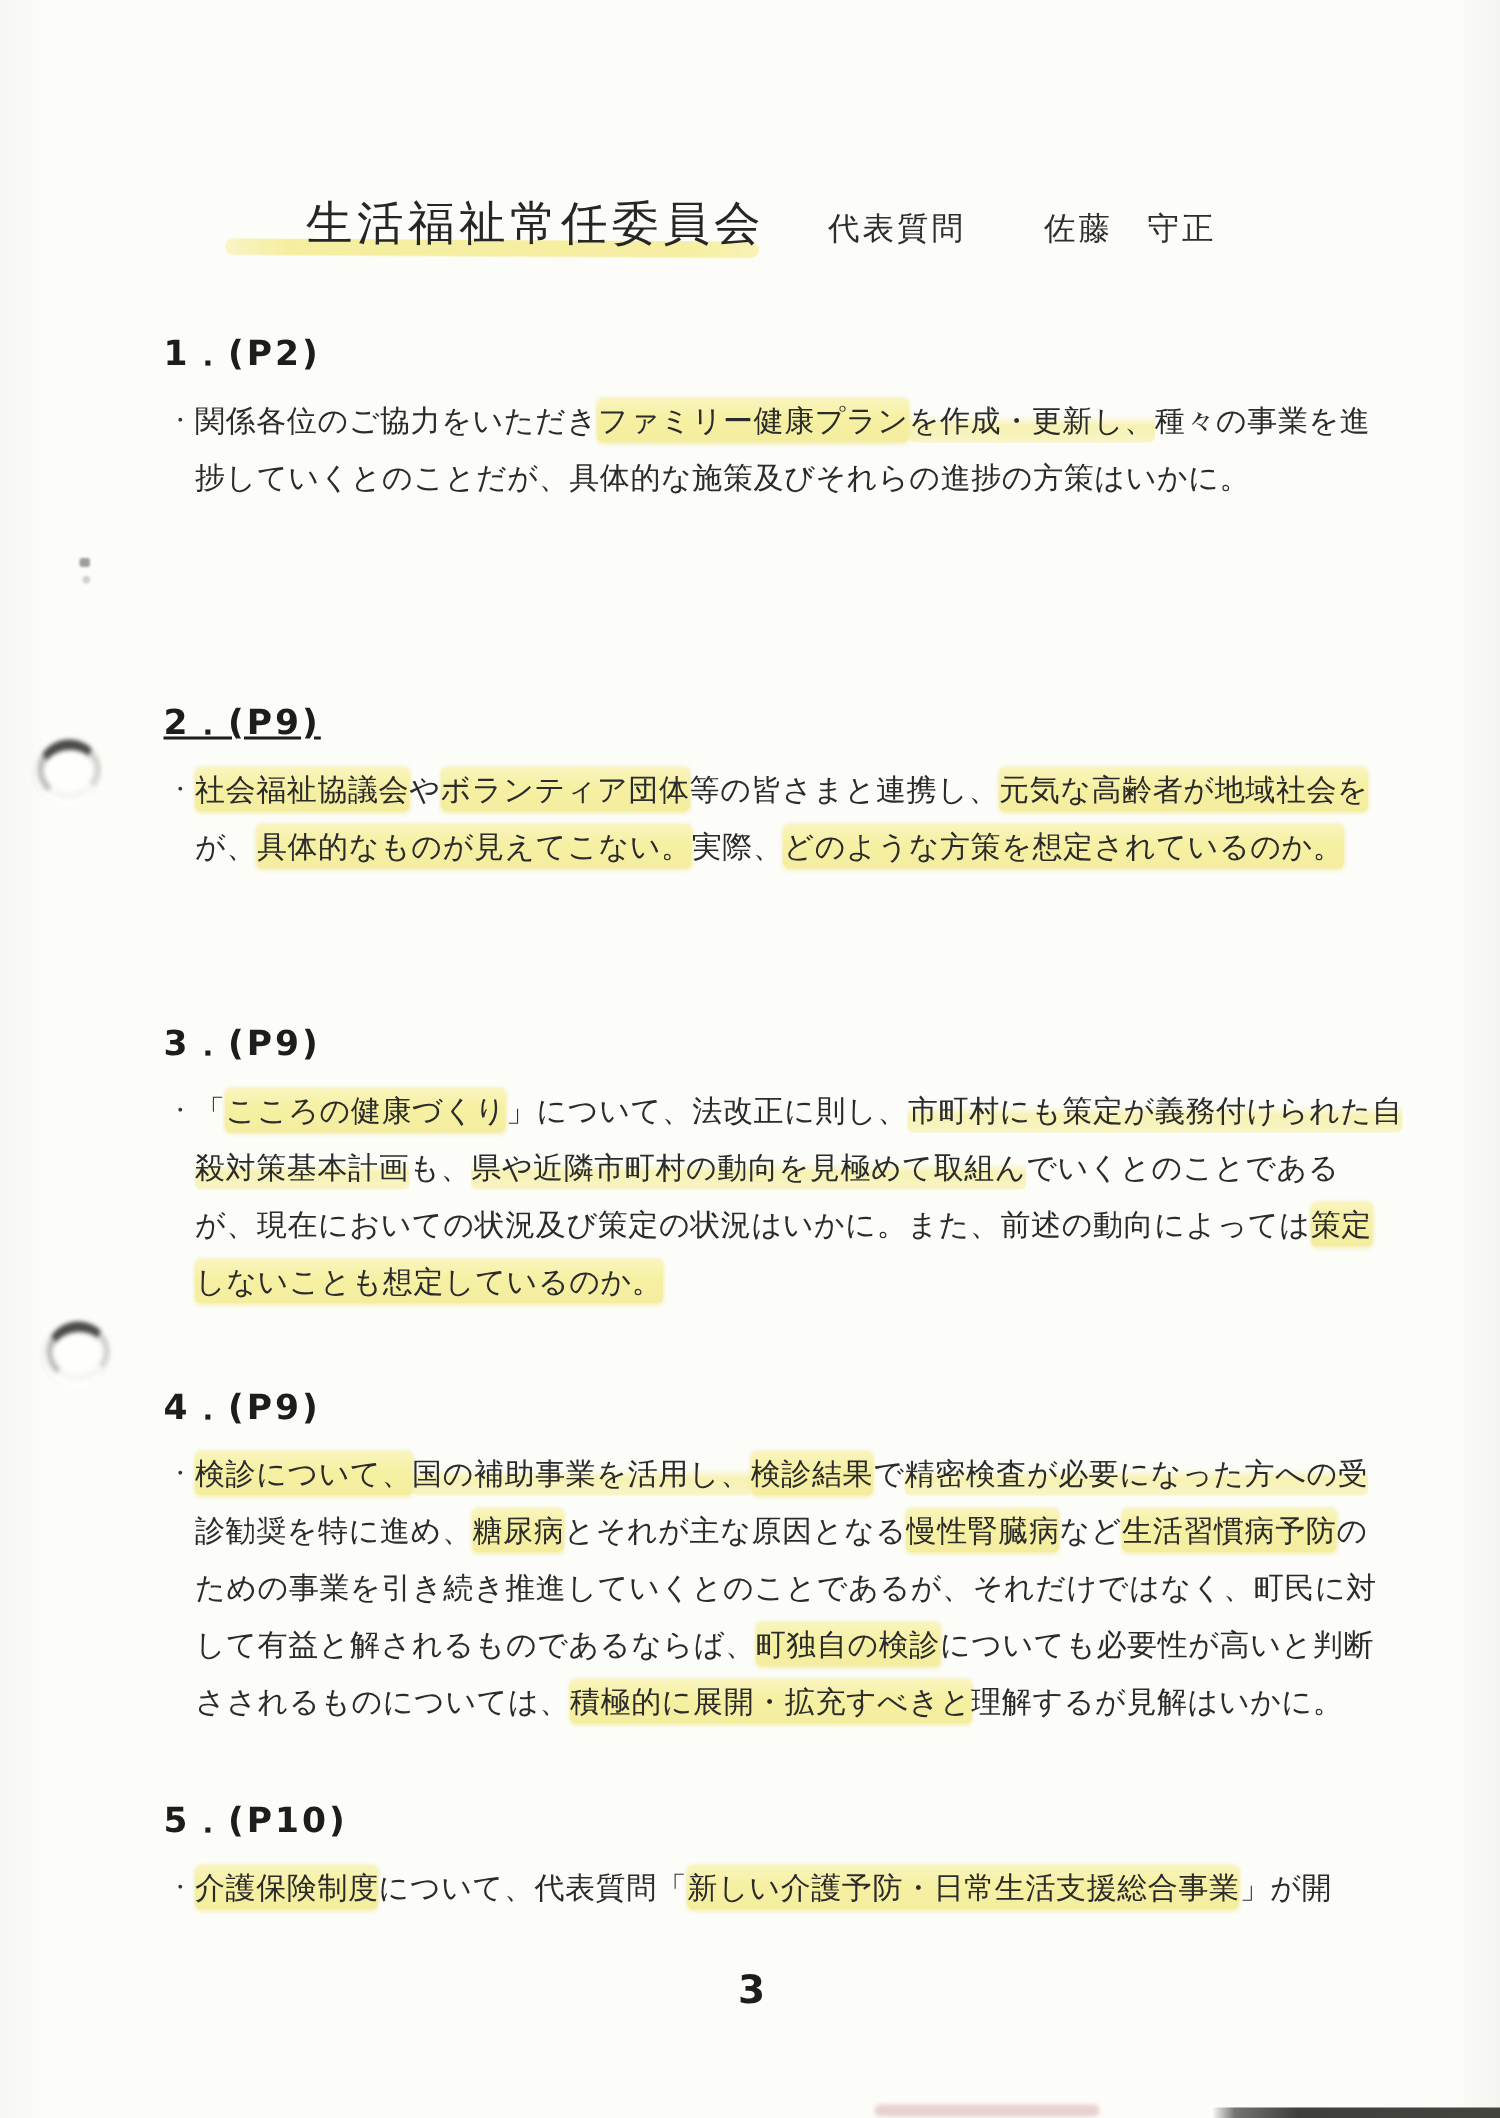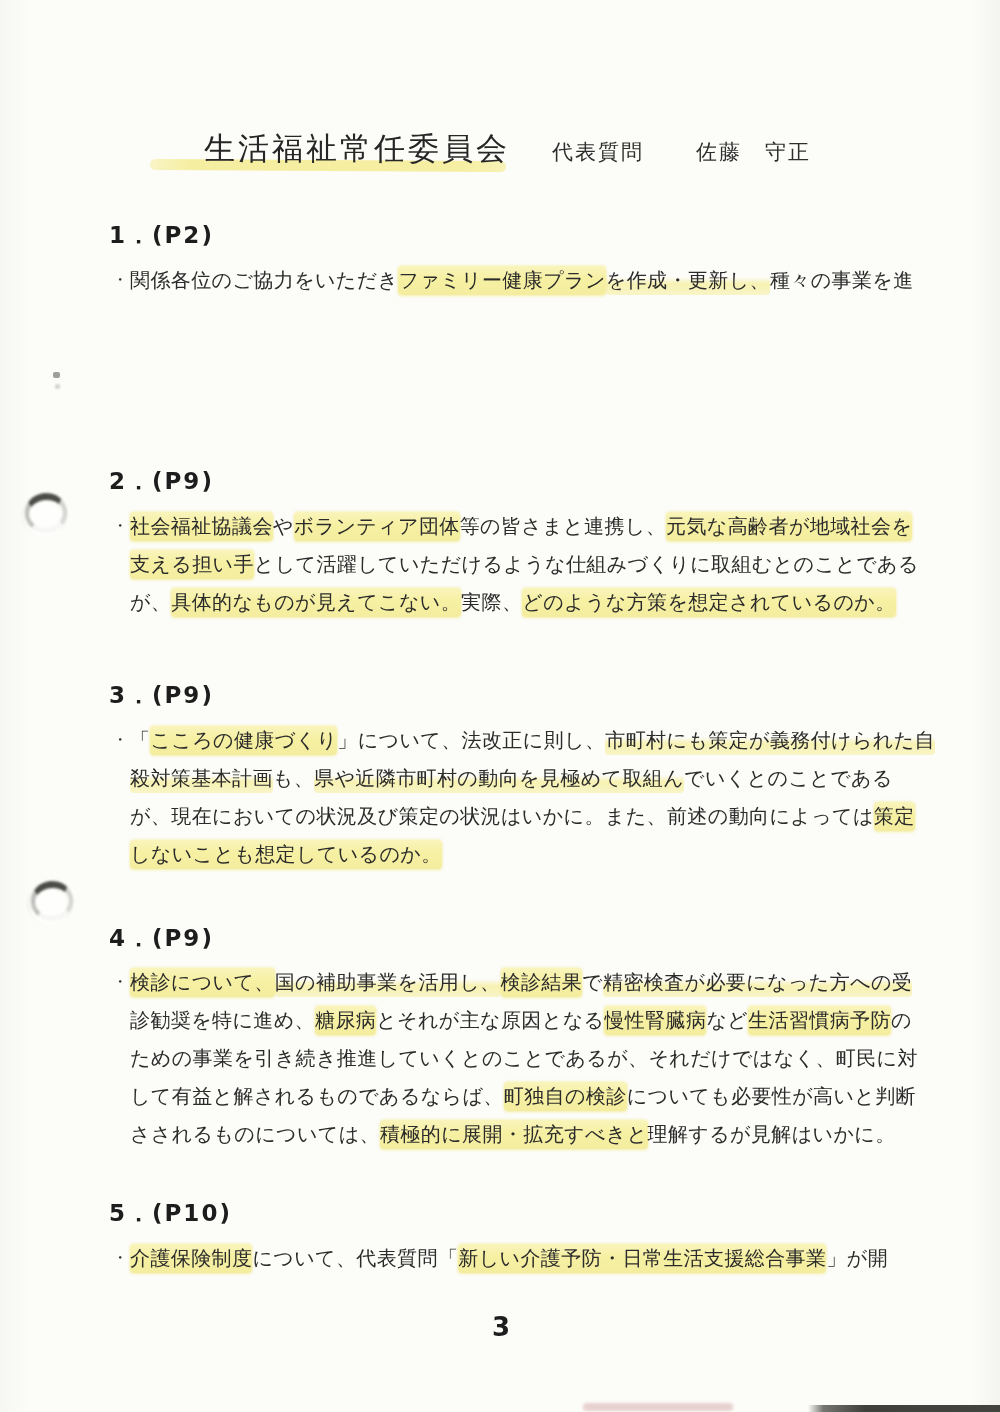--- a/index.html
+++ b/index.html
@@ -40,21 +40,21 @@
   .title-name { font-size: 21px; letter-spacing: 2px; color: #2e2e2e; margin-left: 52px; }
 
   
   .sec-heading {
     position: absolute; left: 109px;
     font-family: "DejaVu Sans", "Liberation Sans", sans-serif;
     font-weight: bold; font-size: 23px; letter-spacing: 2px;
     color: #1d1d1d; white-space: nowrap;
   }
   #h1 { top: 220px; }
-  #h2 { top: 466px; }
+  #h2 { top: 466px; text-decoration: underline; }
   #h3 { top: 680px; }
   #h4 { top: 923px; }
   #h5 { top: 1198px; }
 
   
   .para {
     position: absolute; left: 130px; width: 800px;
   }
   #p1 { top: 261px; }
   #p2 { top: 507px; }
@@ -143,30 +143,30 @@
   <div class="title-row">
     <span class="title-main">生活福祉常任委員会</span><span class="title-sub">代表質問</span><span class="title-name">佐藤　守正</span>
   </div>
 
   <div class="sec-heading" id="h1">1．(P2)</div>
   <div class="para" id="p1">
     <div class="line">
       <span class="bullet">・</span>
       <span class="run">関係各位のご協力をいただき</span><span class="run hl-full">ファミリー健康プラン</span><span class="run hl-light">を作成・更新し、</span><span class="run">種々の事業を進</span>
     </div>
+    <div class="line">
+      <span class="run">捗していくとのことだが、具体的な施策及びそれらの進捗の方策はいかに。</span>
+    </div>
   </div>
 
   <div class="sec-heading" id="h2">2．(P9)</div>
   <div class="para" id="p2">
     <div class="line">
       <span class="bullet">・</span>
       <span class="run hl-full">社会福祉協議会</span><span class="run">や</span><span class="run hl-full">ボランティア団体</span><span class="run">等の皆さまと連携し、</span><span class="run hl-full">元気な高齢者が地域社会を</span>
-    </div>
-    <div class="line">
-      <span class="run hl-full">支える担い手</span><span class="run">として活躍していただけるような仕組みづくりに取組むとのことである</span>
     </div>
     <div class="line">
       <span class="run">が、</span><span class="run hl-full">具体的なものが見えてこない。</span><span class="run">実際、</span><span class="run hl-full">どのような方策を想定されているのか。</span>
     </div>
   </div>
 
   <div class="sec-heading" id="h3">3．(P9)</div>
   <div class="para" id="p3">
     <div class="line">
       <span class="bullet">・</span>

